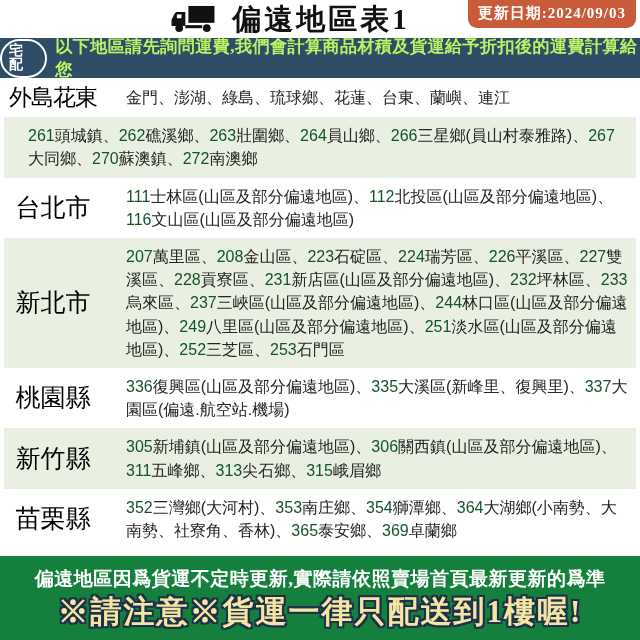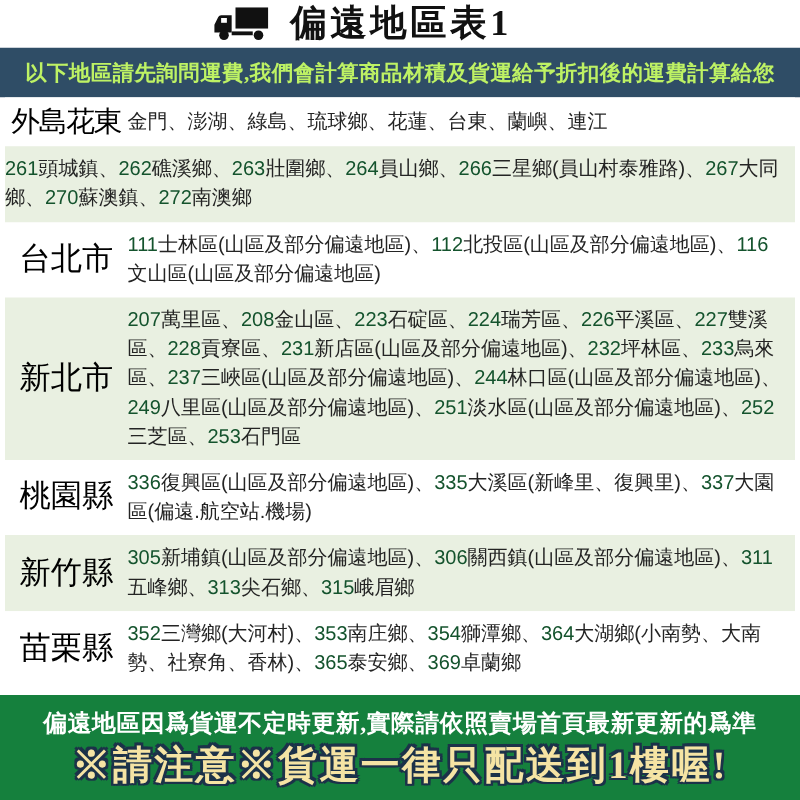--- a/index.html
+++ b/index.html
@@ -48,20 +48,21 @@
   .row:nth-child(even){background:#e9f0e1;}
   .row-label{
     flex:0 0 98px;text-align:center;
     font-size:25px;font-weight:normal;color:#000;letter-spacing:0px;
     line-height:1.1;
   }
   .row-label.four{font-size:23px;letter-spacing:-1px;}
   .row-content{
     flex:1 1 auto;font-size:16px;line-height:1.45;color:#242424;
     padding-right:8px;
+    margin-left:24px;
   }
   .row-content .num{color:#14532d;}
   
   .footer{
     flex:0 0 auto;height:84px;background:#15803d;
     display:flex;flex-direction:column;align-items:center;justify-content:center;gap:3px;
   }
   .footer-line1{
     color:#ffffff;font-family:"Liberation Serif",serif;font-weight:bold;
     font-size:19px;letter-spacing:0.5px;
@@ -86,23 +87,25 @@
           <rect x="24" y="2" width="34" height="22" fill="#111"></rect>
           <path d="M20 10 L9 10 Q7 10 6 12 L2 20 L2 28 L20 28 Z" fill="#111"></path>
           <rect x="9" y="13" width="6" height="5" fill="#fff"></rect>
           <rect x="20" y="27" width="22" height="4" fill="#111"></rect>
           <circle cx="12" cy="31" r="5" fill="#111"></circle>
           <circle cx="48" cy="31" r="5" fill="#111"></circle>
         </svg>
       </span>
       <h1 class="page-title">偏遠地區表1</h1>
     </div>
+    <div class="update-badge">更新日期:2024/09/03</div>
   </div>
 
   <div class="notice-bar">
+    <span class="hd-badge">宅配</span>
     <span class="notice-text">以下地區請先詢問運費,我們會計算商品材積及貨運給予折扣後的運費計算給您</span>
   </div>
 
   <div class="table" id="region-table">
       <div class="row">
         <div class="row-label four">外島花東</div>
         <div class="row-content"><span>金門、澎湖、綠島、琉球鄉、花蓮、台東、蘭嶼、連江</span></div>
       </div>
       <div class="row">
         <div class="row-content"><span class="num">261</span><span>頭城鎮、</span><span class="num">262</span><span>礁溪鄉、</span><span class="num">263</span><span>壯圍鄉、</span><span class="num">264</span><span>員山鄉、</span><span class="num">266</span><span>三星鄉(員山村泰雅路)、</span><span class="num">267</span><span>大同鄉、</span><span class="num">270</span><span>蘇澳鎮、</span><span class="num">272</span><span>南澳鄉</span></div>

